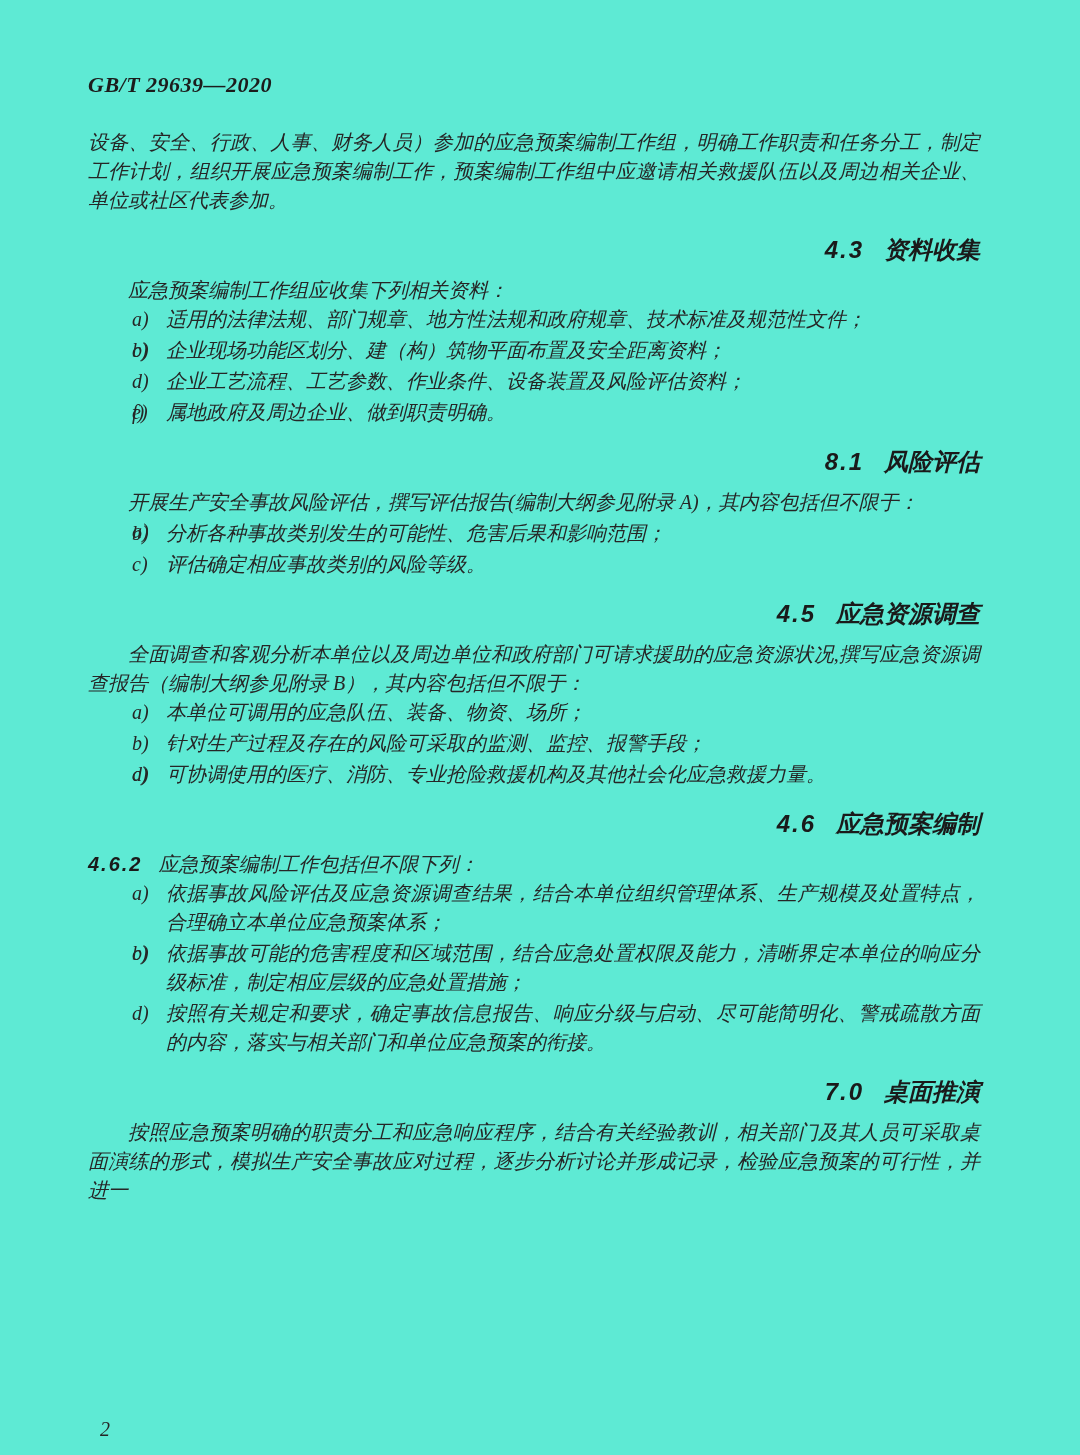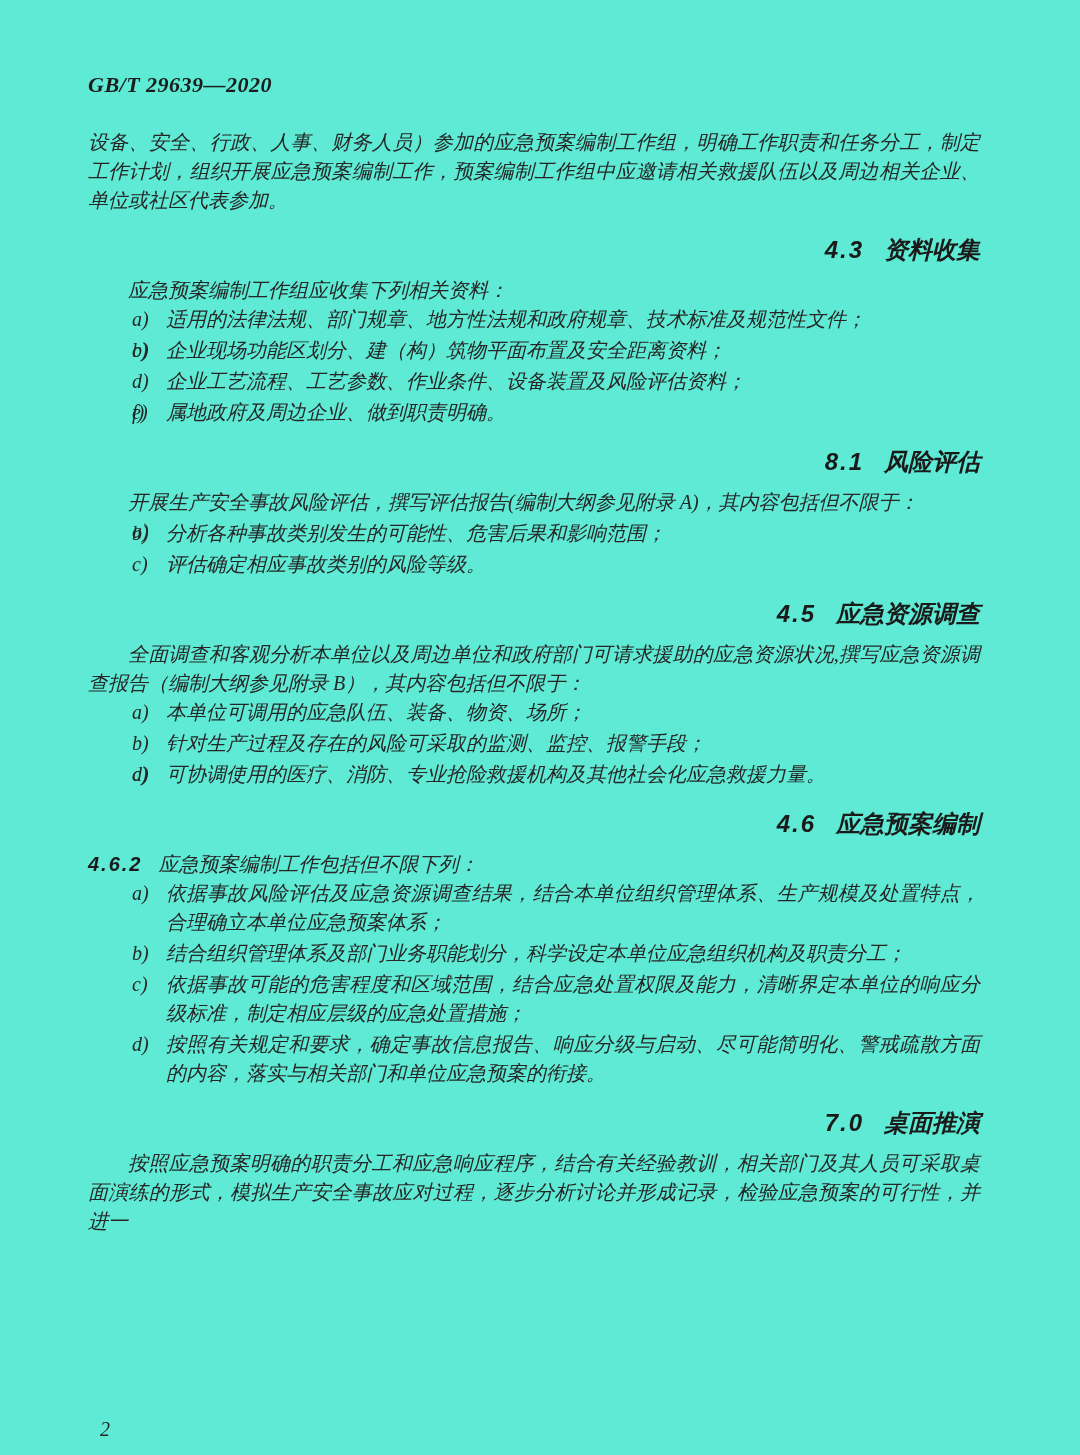--- a/index.html
+++ b/index.html
@@ -149,21 +149,21 @@
   <div class="section-heading">
     <span class="sec-num">4.6</span><span class="sec-title">应急预案编制</span>
   </div>
   <p class="clause">
     <span class="clause-num">4.6.2</span><span>应急预案编制工作包括但不限下列：</span>
   </p>
   <div class="li">
     <span class="label">a)</span><span>依据事故风险评估及应急资源调查结果，结合本单位组织管理体系、生产规模及处置特点，合理确立本单位应急预案体系；</span>
   </div>
   <div class="li">
-    <span class="label">b)</span><span>结合组织管理体系及部门业务职能划分，科学设定本单位应急组织机构及职责分工；</span>
+    <span class="label">b)</span>
   </div>
   <div class="li">
     <span class="label">c)</span><span>依据事故可能的危害程度和区域范围，结合应急处置权限及能力，清晰界定本单位的响应分级标准，制定相应层级的应急处置措施；</span>
   </div>
   <div class="li">
     <span class="label">d)</span><span>按照有关规定和要求，确定事故信息报告、响应分级与启动、尽可能简明化、警戒疏散方面的内容，落实与相关部门和单位应急预案的衔接。</span>
   </div>
 
   <div class="section-heading">
     <span class="sec-num">7.0</span><span class="sec-title">桌面推演</span>

